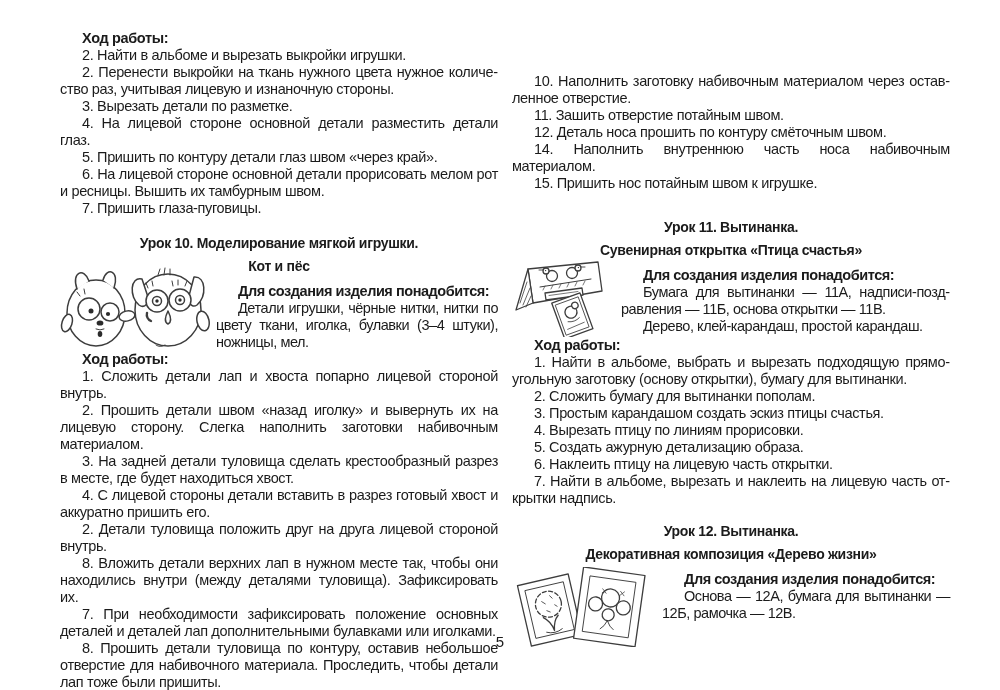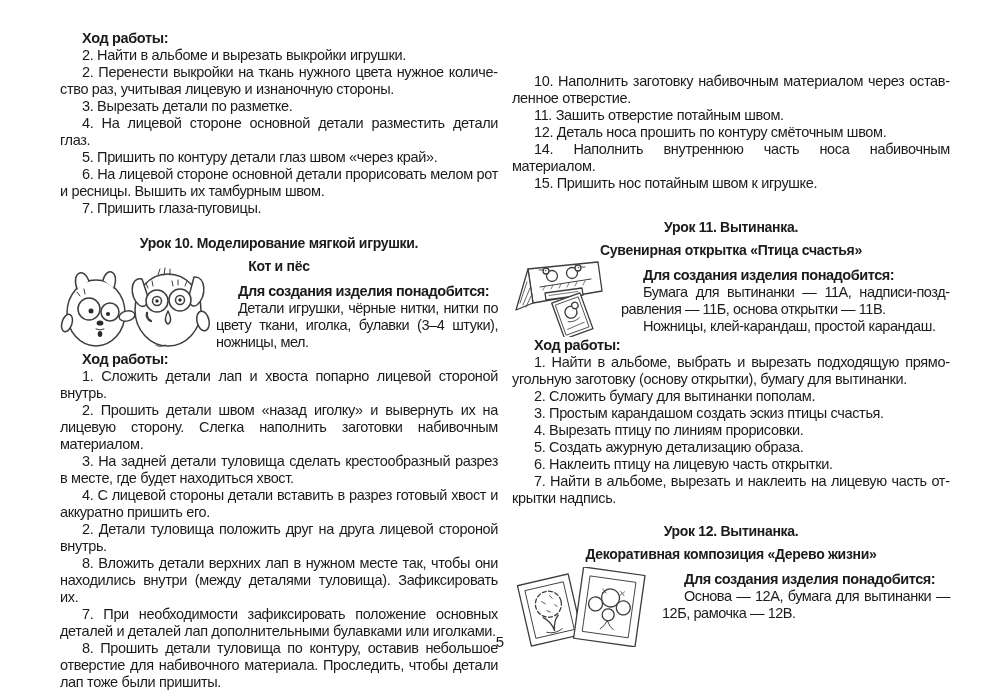--- a/index.html
+++ b/index.html
@@ -154,21 +154,21 @@
                 <circle cx="60" cy="55" r="6"></circle>
                 <circle cx="66" cy="50" r="3.2"></circle>
                 <path d="M54,63 q6,3 12,0" stroke-width="0.8" fill="none"></path>
                 <path d="M51,70 l18,-1" stroke-width="0.7"></path>
               </g>
             </g>
           </svg>
         </span>
         <p class="step bold">Для создания изделия понадобится:</p>
         <p class="step">Бумага для вытинанки — 11А, надписи-позд­равления — 11Б, основа открытки — 11В.</p>
-        <p class="step">Ножницы, клей-карандаш, простой карандаш.</p>
+        <p class="step">Дерево, клей-карандаш, простой карандаш.</p>
       </div>
 
       <p class="step bold clear">Ход работы:</p>
       <p class="step">1. Найти в альбоме, выбрать и вырезать подходящую прямо­угольную заготовку (основу открытки), бумагу для вытинанки.</p>
       <p class="step">2. Сложить бумагу для вытинанки пополам.</p>
       <p class="step">3. Простым карандашом создать эскиз птицы счастья.</p>
       <p class="step">4. Вырезать птицу по линиям прорисовки.</p>
       <p class="step">5. Создать ажурную детализацию образа.</p>
       <p class="step">6. Наклеить птицу на лицевую часть открытки.</p>
       <p class="step">7. Найти в альбоме, вырезать и наклеить на лицевую часть от­крытки надпись.</p>

